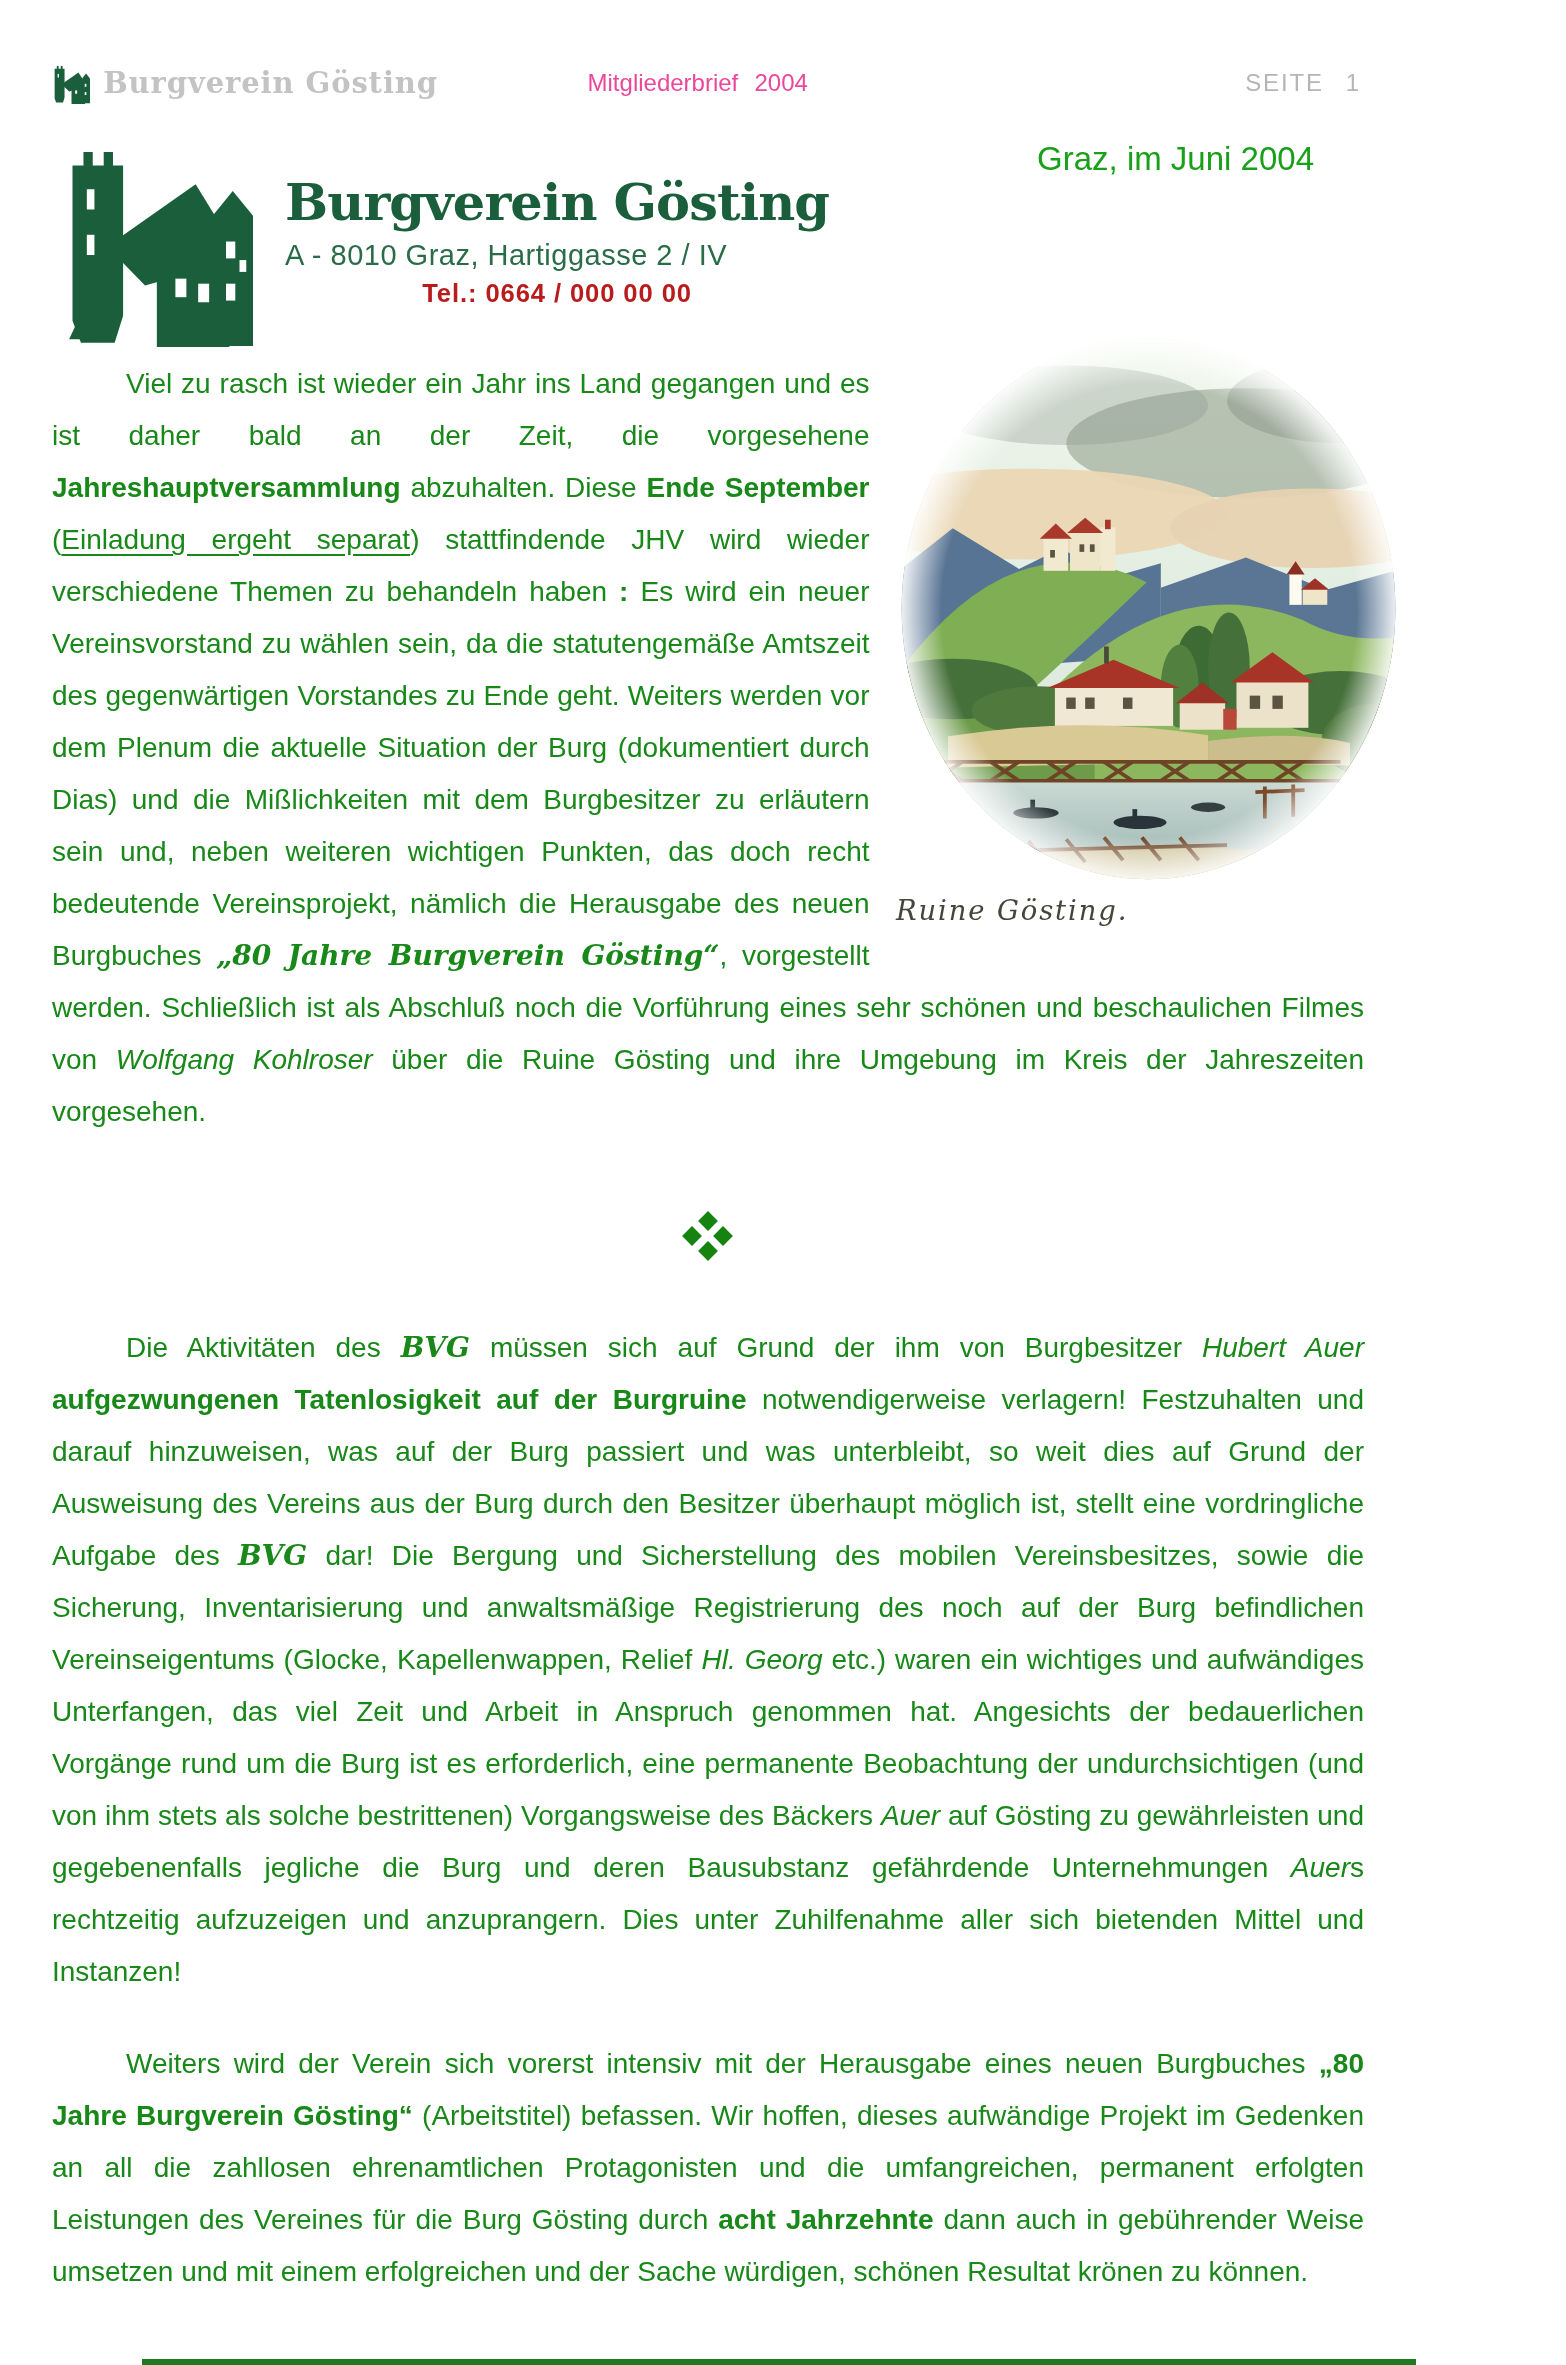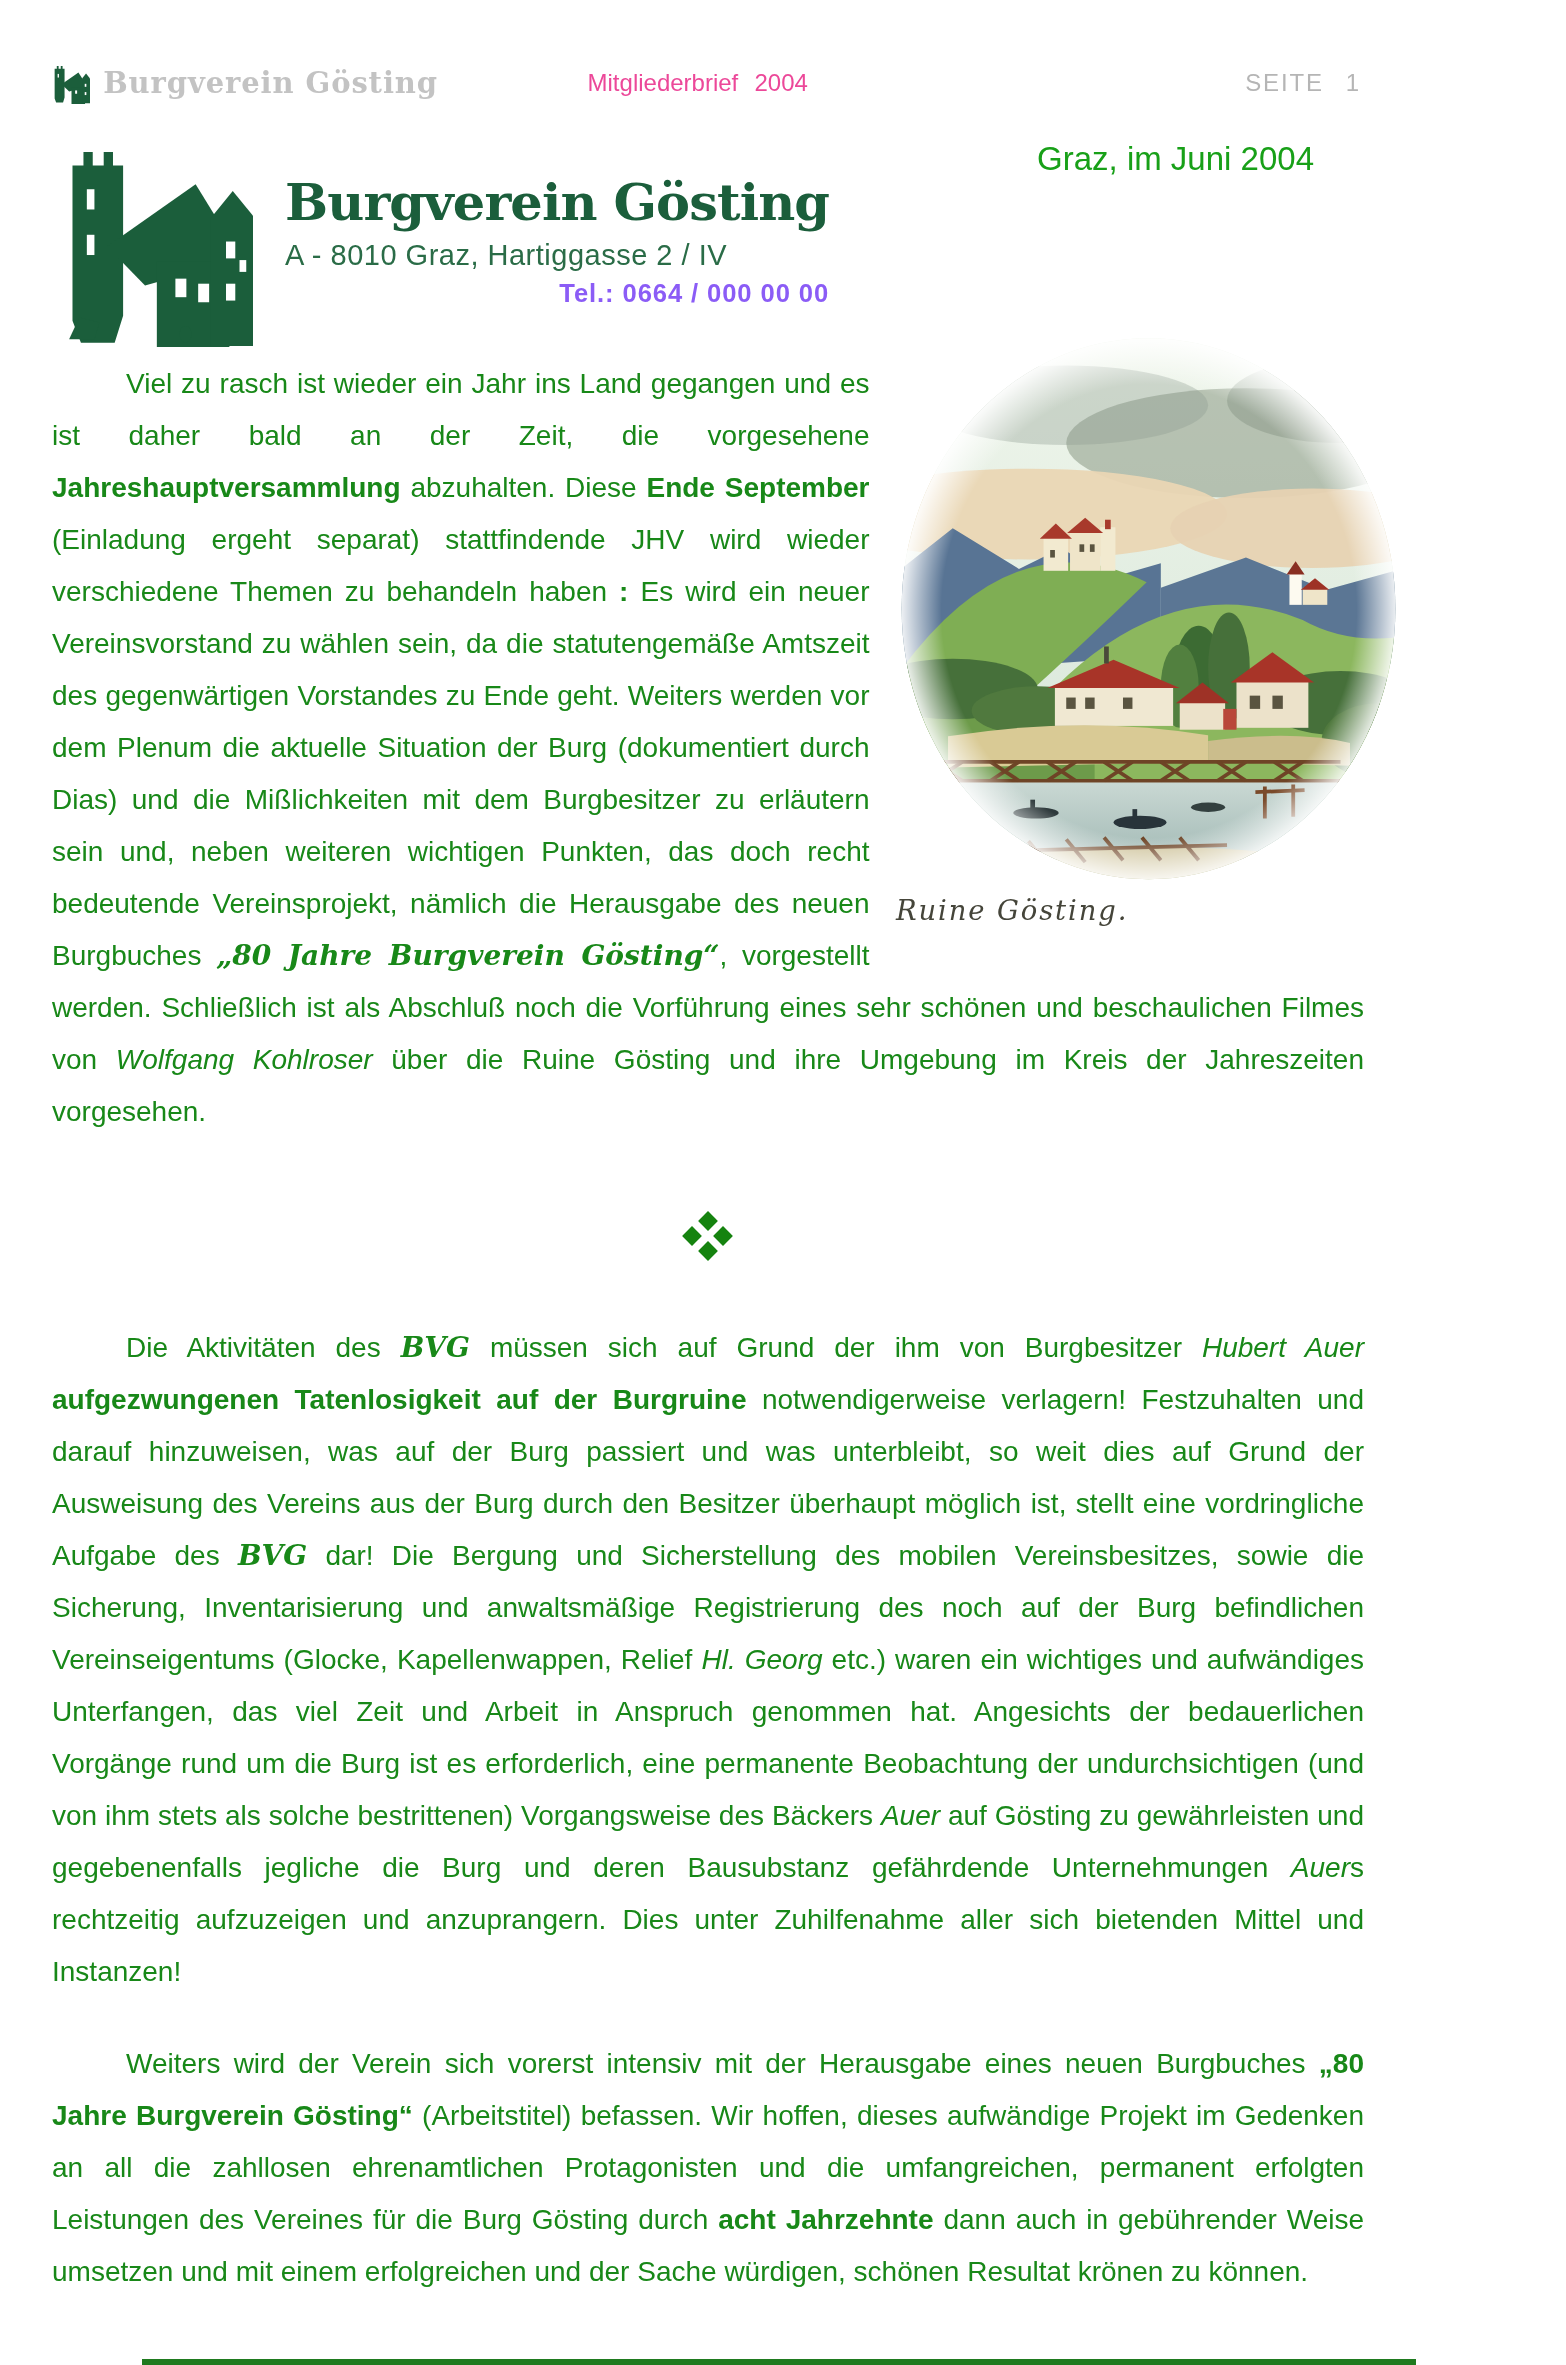--- a/index.html
+++ b/index.html
@@ -15,38 +15,38 @@
   .topbar .center-title{position:absolute;left:50%;transform:translateX(-54%);
           font-size:24px;color:#ec4899;word-spacing:9.5px;}
   .topbar .page-no{margin-left:auto;font-size:24px;color:#b5b5b5;word-spacing:13.2px;letter-spacing:1.9px;}
 
   
   .logo{position:absolute;top:131px;left:59px;display:flex;gap:32px;}
   .logo-text{padding-top:45px;}
   .fraktur-lg{font-family:"DejaVu Serif",serif;font-weight:bold;font-size:51px;line-height:53px;
           color:#1b5e3b;letter-spacing:-0.9px;}
   .logo-address{font-size:29px;color:#2a6c47;margin-top:9.5px;letter-spacing:0.5px;}
-  .logo-tel{font-size:25.6px;font-weight:bold;color:#8b5cf6;margin-top:7.6px;text-align:right;letter-spacing:0.9px;}
+  .logo-tel{font-size:25.6px;font-weight:bold;color:#b91c1c;margin-top:7.6px;text-align:center;letter-spacing:0.9px;}
   .logo-konto{font-size:22px;font-weight:bold;color:#1b5e3b;margin-top:7.6px;
           border-bottom:2.8px solid #1b5e3b;padding-bottom:2.8px;display:inline-block;
           transform:scaleX(.88);transform-origin:left;white-space:nowrap;letter-spacing:-0.3px;}
 
   .dateline{position:absolute;top:140px;right:102px;font-size:33px;color:#18a018;}
 
   
   .body{position:relative;padding:358px 52px 0 52px;}
   .figure{float:right;width:506px;margin:-24px -38px 11.4px 26.5px;}
   .figure-caption{font-family:"DejaVu Serif",serif;font-style:italic;font-size:27.4px;
           color:#45453a;margin-top:3.8px;letter-spacing:1.9px;}
   .salutation{font-size:29px;font-weight:bold;color:#128212;margin:87px 0 47px 284px;line-height:38px;}
   .para{font-size:28px;line-height:52px;text-align:justify;margin:0;text-indent:74px;}
   .para + .para{margin-top:40px;}
   .seg-b{font-weight:bold;}
   .seg-i{font-style:italic;}
-  .seg-u{text-underline-offset:4.7px;}
+  .seg-u{text-decoration:underline;text-underline-offset:4.7px;}
   .seg-f{font-family:"DejaVu Serif",serif;font-weight:bold;font-style:italic;}
 
   
   .divider{clear:none;display:flex;justify-content:center;margin:74px 0 61px 0;}
   .diamond-cluster{position:relative;width:49px;height:49px;}
   .diamond-cluster i{position:absolute;width:14px;height:14px;background:#15830f;transform:rotate(45deg);}
   .diamond-cluster i:nth-child(1){left:17px;top:1.9px;}
   .diamond-cluster i:nth-child(2){left:1.9px;top:17px;}
   .diamond-cluster i:nth-child(3){left:32px;top:17px;}
   .diamond-cluster i:nth-child(4){left:17px;top:32px;}

